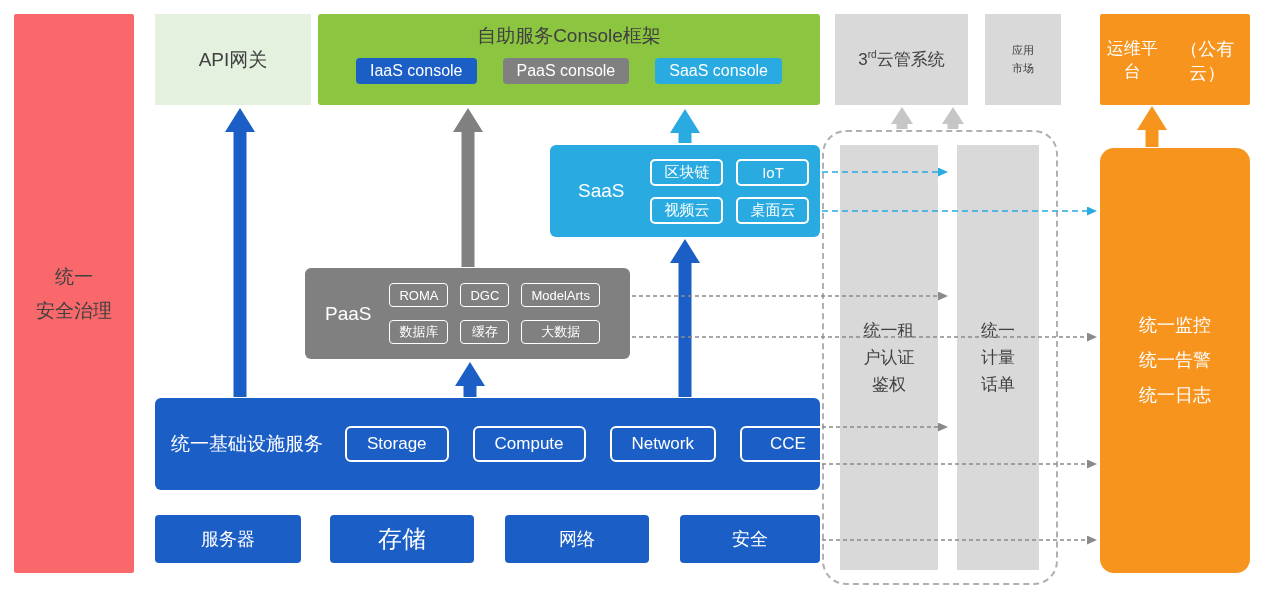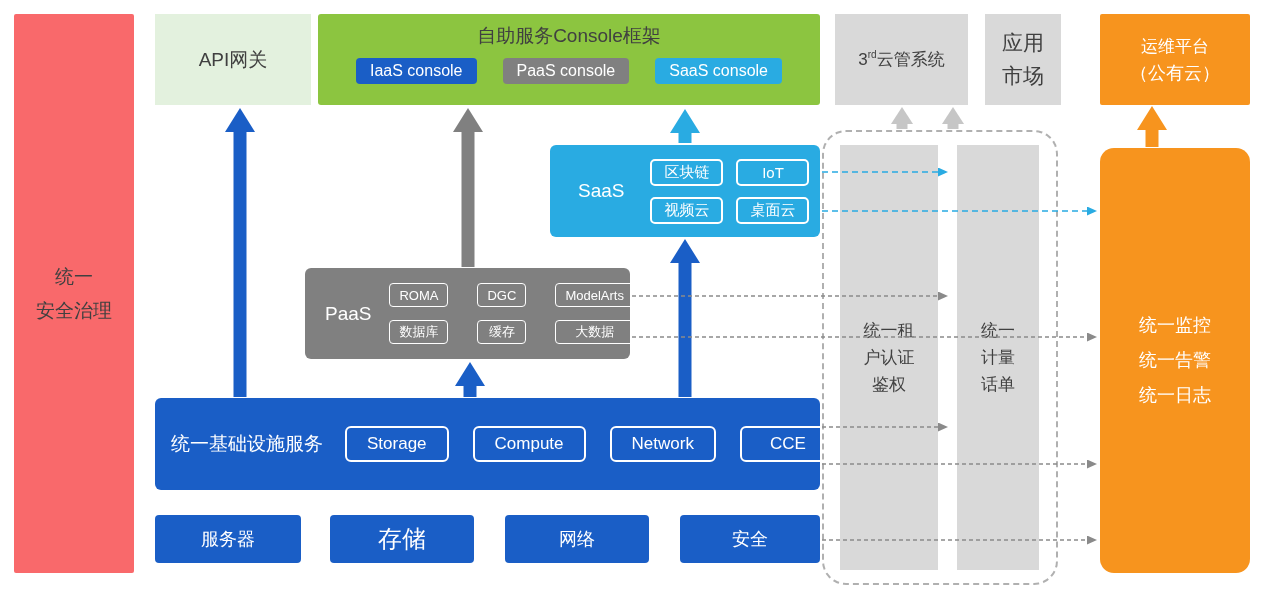--- a/index.html
+++ b/index.html
@@ -54,41 +54,41 @@
       <span class="console-chip bg-cyan">SaaS console</span>
     </div>
   </div>
 
   <div class="abs center bg-lgray t-dark" style="left:835px;top:14px;width:133px;height:91px;font-size:17px;">
     <span>
       <span>3</span><sup style="font-size:10px;">rd</sup><span>云管系统</span>
     </span>
   </div>
 
-  <div class="abs center bg-lgray t-dark prewrap" style="left:985px;top:14px;width:76px;height:91px;font-size:21px;line-height:1.55;">应用
+  <div class="abs center bg-lgray t-dark prewrap" style="left:985px;top:14px;width:76px;height:91px;font-size:11px;line-height:1.55;">应用
 市场</div>
 
-  <div class="abs center bg-orange t-white" style="left:1100px;top:14px;width:150px;height:91px;flex-direction:column;border-radius:2px;">
+  <div class="abs center bg-orange t-white" style="left:1100px;top:14px;width:150px;height:91px;flex-direction:row;border-radius:2px;">
     <div style="font-size:17px;">运维平台</div>
     <div style="font-size:18px;margin-top:3px;">（公有云）</div>
   </div>
 
   <div class="abs bg-cyan" style="left:550px;top:145px;width:270px;height:92px;border-radius:6px;display:flex;align-items:center;padding-left:28px;gap:26px;">
     <div class="t-white" style="font-size:19px;">SaaS</div>
     <div style="display:grid;grid-template-columns:auto auto;gap:11px 13px;">
       <span class="chip saas-chip">区块链</span>
       <span class="chip saas-chip">IoT</span>
       <span class="chip saas-chip">视频云</span>
       <span class="chip saas-chip">桌面云</span>
     </div>
   </div>
 
   <div class="abs bg-gray" style="left:305px;top:268px;width:325px;height:91px;border-radius:6px;display:flex;align-items:center;padding-left:20px;gap:18px;">
     <div class="t-white" style="font-size:19px;">PaaS</div>
-    <div style="display:grid;grid-template-columns:auto auto auto;gap:13px 29px;">
+    <div style="display:grid;grid-template-columns:auto auto auto;gap:13px 12px;">
       <span class="chip paas-chip">ROMA</span>
       <span class="chip paas-chip">DGC</span>
       <span class="chip paas-chip">ModelArts</span>
       <span class="chip paas-chip">数据库</span>
       <span class="chip paas-chip">缓存</span>
       <span class="chip paas-chip">大数据</span>
     </div>
   </div>
 
   <div class="abs bg-blue" style="left:155px;top:398px;width:665px;height:92px;border-radius:6px;display:flex;align-items:center;padding-left:16px;gap:22px;">

